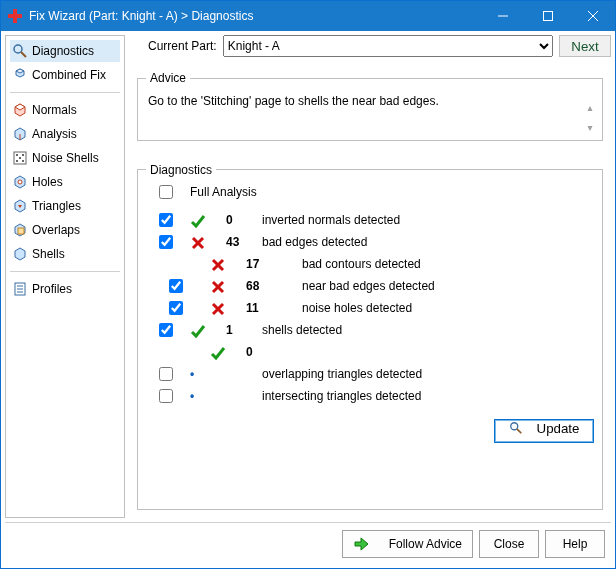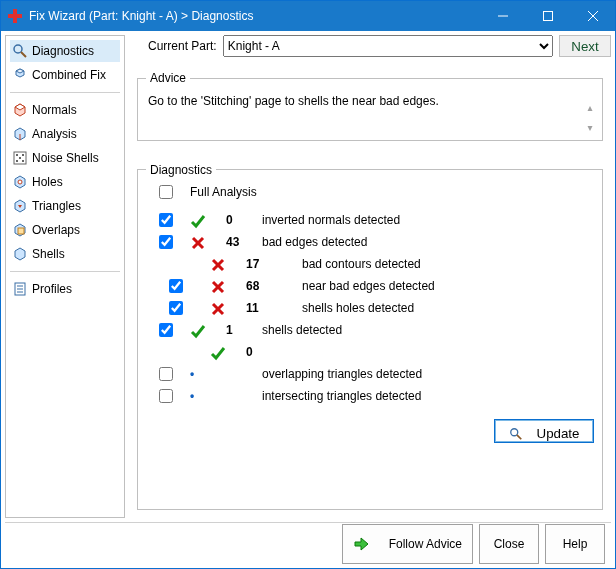--- a/index.html
+++ b/index.html
@@ -35,25 +35,25 @@
 
   .diag { flex: 1; }
   .diag-inner { padding-top: 2px; }
   .diag-row { display: flex; align-items: flex-start; height: 22px; }
   .col-cb { width: 40px; display: flex; justify-content: center; }
   .col-cb.indent1 { width: 60px; }
   .col-icon { width: 40px; display: flex; justify-content: flex-start; padding-left: 4px; }
   .col-num { width: 36px; font-weight: bold; }
   .col-label { flex: 1; }
   .fa-label { margin-left: 4px; }
-  .updatebtn { float: right; margin-top: 8px; height: 24px; width: 100px; border: 1px solid #0a6fcf; box-shadow: inset 0 0 0 1px #7ab8e6; background: #fff; display: flex; align-items: flex-end; justify-content: center; gap: 14px; }
+  .updatebtn { float: right; margin-top: 8px; height: 24px; width: 100px; border: 1px solid #0a6fcf; box-shadow: inset 0 0 0 1px #7ab8e6; background: #fff; display: flex; align-items: flex-start; justify-content: center; gap: 14px; }
   .update-icon { width: 14px; height: 14px; }
 
   .footer { height: 42px; border-top: 1px solid #d0d0d0; margin: 0 4px 4px 4px; display: flex; align-items: center; justify-content: flex-end; gap: 6px; padding-right: 6px; }
-  .btn { height: 40px; min-width: 60px; padding: 0 10px; border: 1px solid #a0a0a0; background: #fdfdfd; display: flex; align-items: center; justify-content: center; gap: 20px; cursor: pointer; font-family: inherit; font-size: 12px; }
+  .btn { height: 28px; min-width: 60px; padding: 0 10px; border: 1px solid #a0a0a0; background: #fdfdfd; display: flex; align-items: center; justify-content: center; gap: 20px; cursor: pointer; font-family: inherit; font-size: 12px; }
   .btn.follow { min-width: 130px; }
   .arrow-icon { width: 16px; height: 16px; }
 
   .icon-check svg { stroke: #1a9a1a; stroke-width: 3; fill: none; }
   .icon-x svg { stroke: #d01010; stroke-width: 3; fill: none; }
   .icon-dot { color: #1060c0; font-weight: bold; }
 
   input[type=checkbox] { margin: 0; width: 14px; height: 14px; }
   .clear { clear: both; }
 </style>
@@ -278,21 +278,21 @@
             <span class="col-cb indent1">
                 <input type="checkbox" checked="" style="">
               </span>
             <span class="col-icon icon-x">
                 <svg width="16" height="16" viewBox="0 0 16 16">
                   <line x1="3" y1="3" x2="13" y2="13"></line>
                   <line x1="13" y1="3" x2="3" y2="13"></line>
                 </svg>
               </span>
             <span class="col-num">11</span>
-            <span class="col-label" style="padding-left:20px">shells holes detected</span>
+            <span class="col-label" style="padding-left:20px">noise holes detected</span>
           </div>
 
           <div class="diag-row">
             <span class="col-cb">
                 <input type="checkbox" checked="" style="">
               </span>
             <span class="col-icon icon-check">
                 <svg width="16" height="16" viewBox="0 0 16 16">
                   <polyline points="2,9 6,13 14,3"></polyline>
                 </svg>

